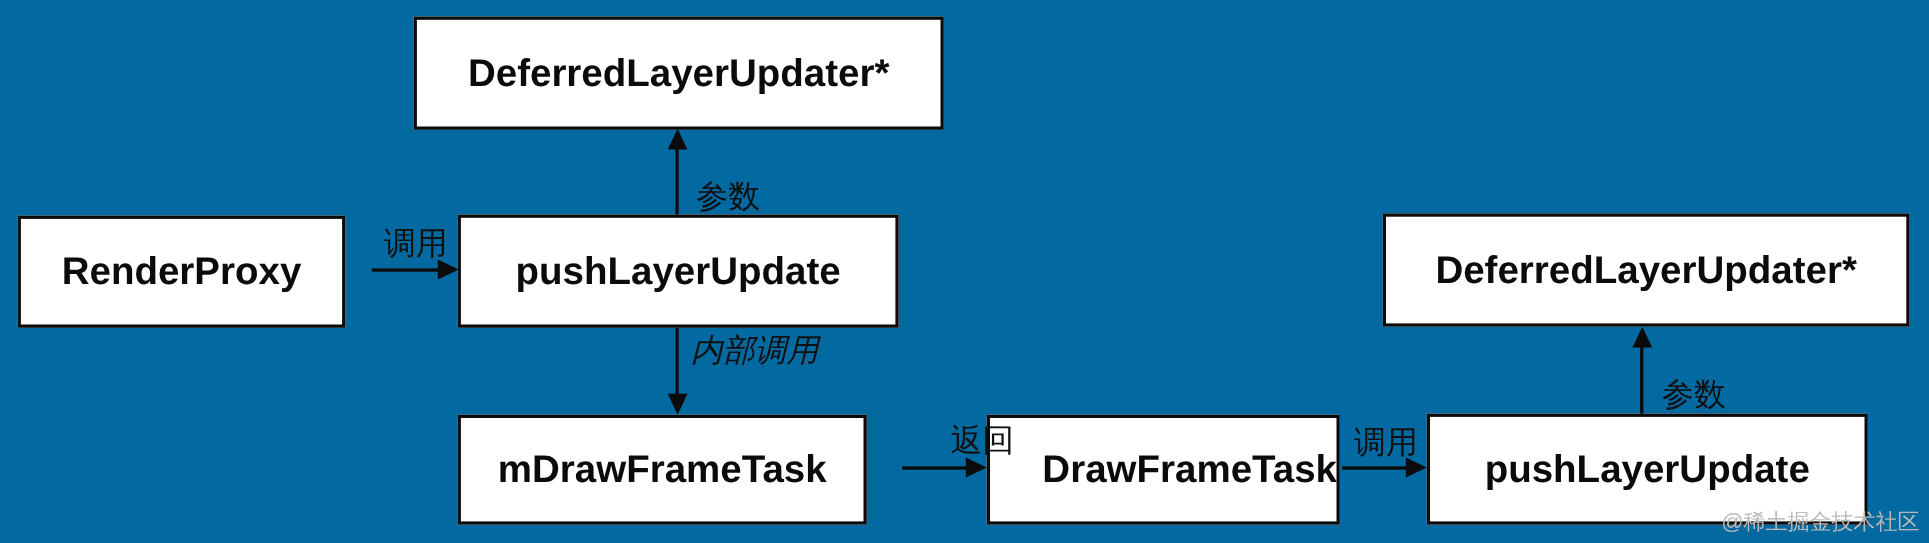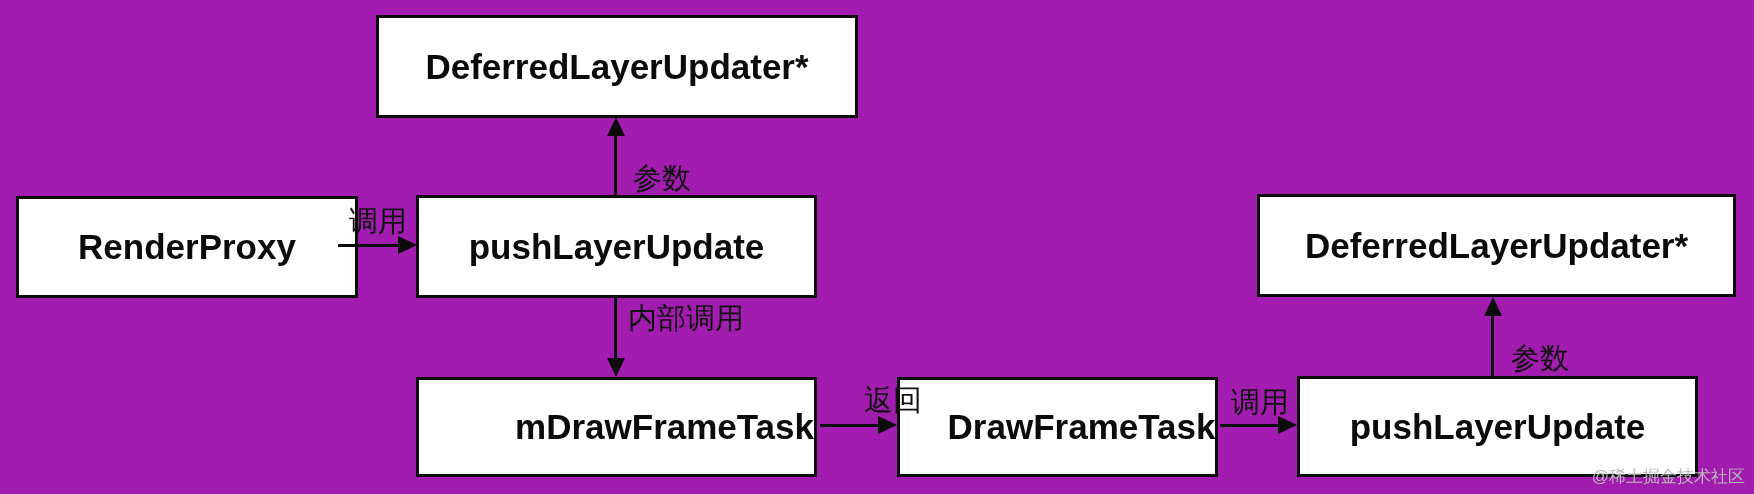--- a/index.html
+++ b/index.html
@@ -1,21 +1,21 @@
 <!DOCTYPE html>
 <html><head>
 <meta charset="utf-8">
 <style>
   * { margin: 0; padding: 0; box-sizing: border-box; }
   html, body { background: #ffffff; }
   .canvas {
     position: relative;
     width: 1754px;
     height: 494px;
-    background: #a21caf;
+    background: #0369a1;
     font-family: "Liberation Sans", sans-serif;
     overflow: hidden;
   }
   .node {
     position: absolute;
     background: #ffffff;
     border: 3px solid #0b0b0b;
     display: flex;
     align-items: center;
     justify-content: center;
@@ -49,47 +49,47 @@
   .ah-down {
     position: absolute; width: 0; height: 0;
     border-left: 9px solid transparent;
     border-right: 9px solid transparent;
     border-top: 19px solid #0b0b0b;
   }
   .watermark {
     position: absolute;
     right: 9px;
     bottom: 6px;
-    font-size: 17px;
+    font-size: 20px;
     color: #b9b9b9;
   }
 
   
   #node-deferred-top   { left: 376px;  top: 15px;  width: 482px; height: 103px; }
-  #node-render-proxy   { left: 16px;   top: 196px; width: 342px; height: 102px; }
+  #node-render-proxy   { left: 16px;   top: 196px; width: 298px; height: 102px; }
   #node-push-left      { left: 416px;  top: 195px; width: 401px; height: 103px; }
-  #node-m-draw         { left: 416px;  top: 377px; width: 401px; height: 100px; justify-content: flex-end; }
+  #node-m-draw         { left: 416px;  top: 377px; width: 372px; height: 100px; }
   #node-draw-frame     { left: 897px;  top: 377px; width: 321px; height: 100px; padding-left: 48px; }
   #node-push-right     { left: 1297px; top: 376px; width: 401px; height: 101px; }
   #node-deferred-right { left: 1257px; top: 194px; width: 479px; height: 103px; }
 
   
   #edgeA-line  { left: 338px; top: 244px; width: 64px; }
   #edgeA-head  { left: 398px; top: 236px; }
   #edgeA-label { left: 349px; top: 202px; }
 
   
   #edgeB-head  { left: 607px; top: 117px; }
   #edgeB-line  { left: 614px; top: 133px; height: 62px; }
   #edgeB-label { left: 633px; top: 159px; }
 
   
   #edgeC-line  { left: 614px; top: 298px; height: 62px; }
   #edgeC-head  { left: 607px; top: 358px; }
-  #edgeC-label { left: 628px; top: 299px; }
+  #edgeC-label { left: 628px; top: 299px; font-style: italic; }
 
   
   #edgeD-line  { left: 820px; top: 424px; width: 60px; }
   #edgeD-head  { left: 878px; top: 416px; }
   #edgeD-label { left: 864px; top: 381px; }
 
   
   #edgeE-line  { left: 1220px; top: 424px; width: 60px; }
   #edgeE-head  { left: 1278px; top: 416px; }
   #edgeE-label { left: 1231px; top: 383px; }

